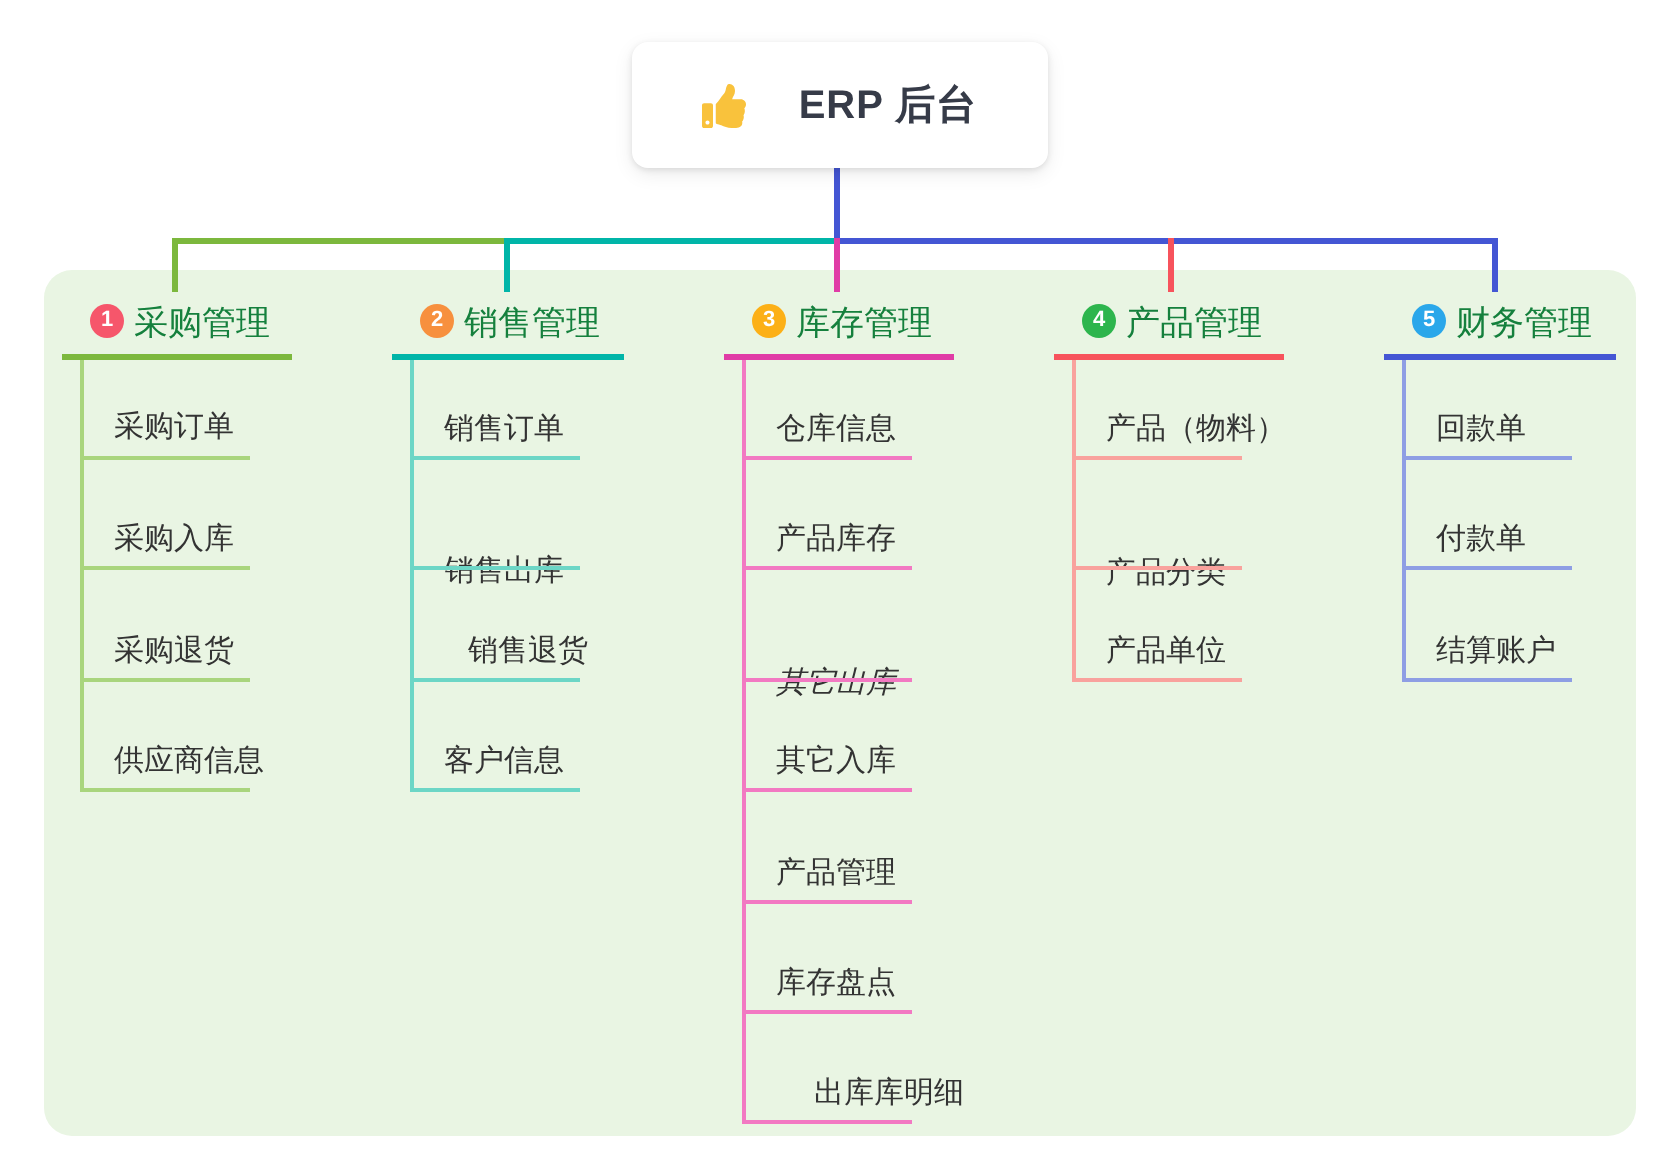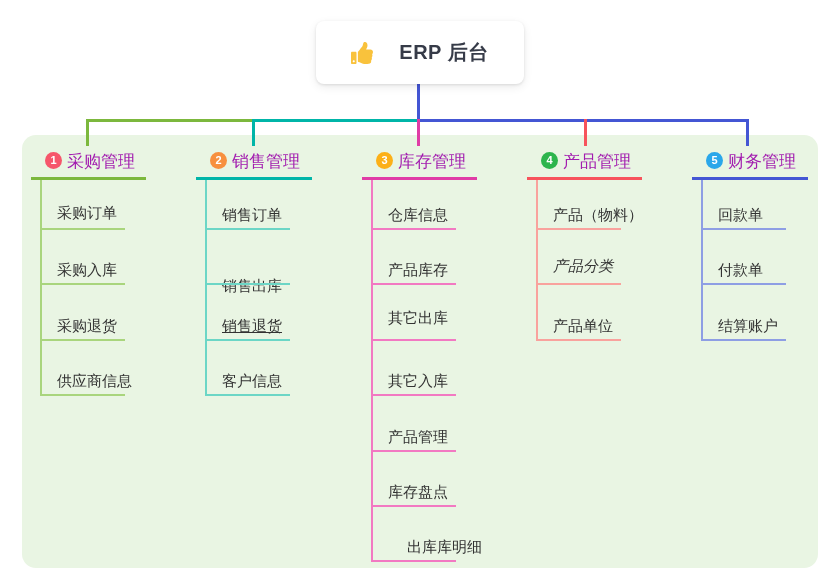--- a/index.html
+++ b/index.html
@@ -22,21 +22,21 @@
     z-index:3;
   }
   .root-label{font-size:20px;font-weight:600;color:#363b48;letter-spacing:0.5px;}
   .thumb-icon{width:22px;height:22px;display:block;}
   .branch-el{position:absolute;z-index:3;}
   .badge{
     width:17px;height:17px;border-radius:50%;
     display:flex;align-items:center;justify-content:center;
     color:#ffffff;font-size:11px;font-weight:700;line-height:1;
   }
-  .btitle{font-size:17px;font-weight:500;color:#a21caf;line-height:22px;white-space:nowrap;}
+  .btitle{font-size:17px;font-weight:500;color:#15803d;line-height:22px;white-space:nowrap;}
   .item-label{font-size:15px;font-weight:400;color:#333333;line-height:20px;white-space:nowrap;}
 </style>
 </head>
 <body>
 
 <div class="canvas">
 
   <div class="panel" id="panel" style="background: rgb(233, 245, 227);"></div>
 
   <div id="connectors">
@@ -88,21 +88,21 @@
     <div class="branch-el" style="left: 205px; top: 180px; width: 2px; height: 216px; background: rgb(108, 214, 198);"></div>
   <div>
     <div class="branch-el item-label" style="left: 222px; top: 205px;">销售订单</div>
     <div class="branch-el" style="left: 205px; top: 228px; width: 85px; height: 2px; background: rgb(108, 214, 198);"></div>
   </div>
         <div>
     <div class="branch-el item-label" style="left: 222px; top: 276px;">销售出库</div>
     <div class="branch-el" style="left: 205px; top: 283px; width: 85px; height: 2px; background: rgb(108, 214, 198);"></div>
   </div>
         <div>
-    <div class="branch-el item-label" style="left: 222px; top: 316px; text-decoration: underline;">销售退货</div>
+    <div class="branch-el item-label" style="left: 234px; top: 316px;">销售退货</div>
     <div class="branch-el" style="left: 205px; top: 339px; width: 85px; height: 2px; background: rgb(108, 214, 198);"></div>
   </div>
         <div>
     <div class="branch-el item-label" style="left: 222px; top: 371px;">客户信息</div>
     <div class="branch-el" style="left: 205px; top: 394px; width: 85px; height: 2px; background: rgb(108, 214, 198);"></div>
   </div>
       </div>
       <div>
     <div class="branch-el badge" style="left: 376px; top: 152px; background: rgb(252, 176, 23);">3</div>
     <div class="branch-el btitle" style="left: 398px; top: 151px;">库存管理</div>
@@ -110,21 +110,21 @@
     <div class="branch-el" style="left: 371px; top: 180px; width: 2px; height: 382px; background: rgb(242, 121, 194);"></div>
   <div>
     <div class="branch-el item-label" style="left: 388px; top: 205px;">仓库信息</div>
     <div class="branch-el" style="left: 371px; top: 228px; width: 85px; height: 2px; background: rgb(242, 121, 194);"></div>
   </div>
         <div>
     <div class="branch-el item-label" style="left: 388px; top: 260px;">产品库存</div>
     <div class="branch-el" style="left: 371px; top: 283px; width: 85px; height: 2px; background: rgb(242, 121, 194);"></div>
   </div>
         <div>
-    <div class="branch-el item-label" style="left: 388px; top: 308px;">其它出库</div>
+    <div class="branch-el item-label" style="left: 388px; top: 332px; font-style: italic;">其它出库</div>
     <div class="branch-el" style="left: 371px; top: 339px; width: 85px; height: 2px; background: rgb(242, 121, 194);"></div>
   </div>
         <div>
     <div class="branch-el item-label" style="left: 388px; top: 371px;">其它入库</div>
     <div class="branch-el" style="left: 371px; top: 394px; width: 85px; height: 2px; background: rgb(242, 121, 194);"></div>
   </div>
         <div>
     <div class="branch-el item-label" style="left: 388px; top: 427px;">产品管理</div>
     <div class="branch-el" style="left: 371px; top: 450px; width: 85px; height: 2px; background: rgb(242, 121, 194);"></div>
   </div>
@@ -140,21 +140,21 @@
       <div>
     <div class="branch-el badge" style="left: 541px; top: 152px; background: rgb(45, 181, 77);">4</div>
     <div class="branch-el btitle" style="left: 563px; top: 151px;">产品管理</div>
     <div class="branch-el" style="left: 527px; top: 177px; width: 115px; height: 3px; background: rgb(247, 83, 92);"></div>
     <div class="branch-el" style="left: 536px; top: 180px; width: 2px; height: 161px; background: rgb(249, 162, 157);"></div>
   <div>
     <div class="branch-el item-label" style="left: 553px; top: 205px;">产品（物料）</div>
     <div class="branch-el" style="left: 536px; top: 228px; width: 85px; height: 2px; background: rgb(249, 162, 157);"></div>
   </div>
         <div>
-    <div class="branch-el item-label" style="left: 553px; top: 256px; font-style: italic;">产品分类</div>
+    <div class="branch-el item-label" style="left: 553px; top: 277px;">产品分类</div>
     <div class="branch-el" style="left: 536px; top: 283px; width: 85px; height: 2px; background: rgb(249, 162, 157);"></div>
   </div>
         <div>
     <div class="branch-el item-label" style="left: 553px; top: 316px;">产品单位</div>
     <div class="branch-el" style="left: 536px; top: 339px; width: 85px; height: 2px; background: rgb(249, 162, 157);"></div>
   </div>
       </div>
       <div>
     <div class="branch-el badge" style="left: 706px; top: 152px; background: rgb(42, 167, 234);">5</div>
     <div class="branch-el btitle" style="left: 728px; top: 151px;">财务管理</div>

